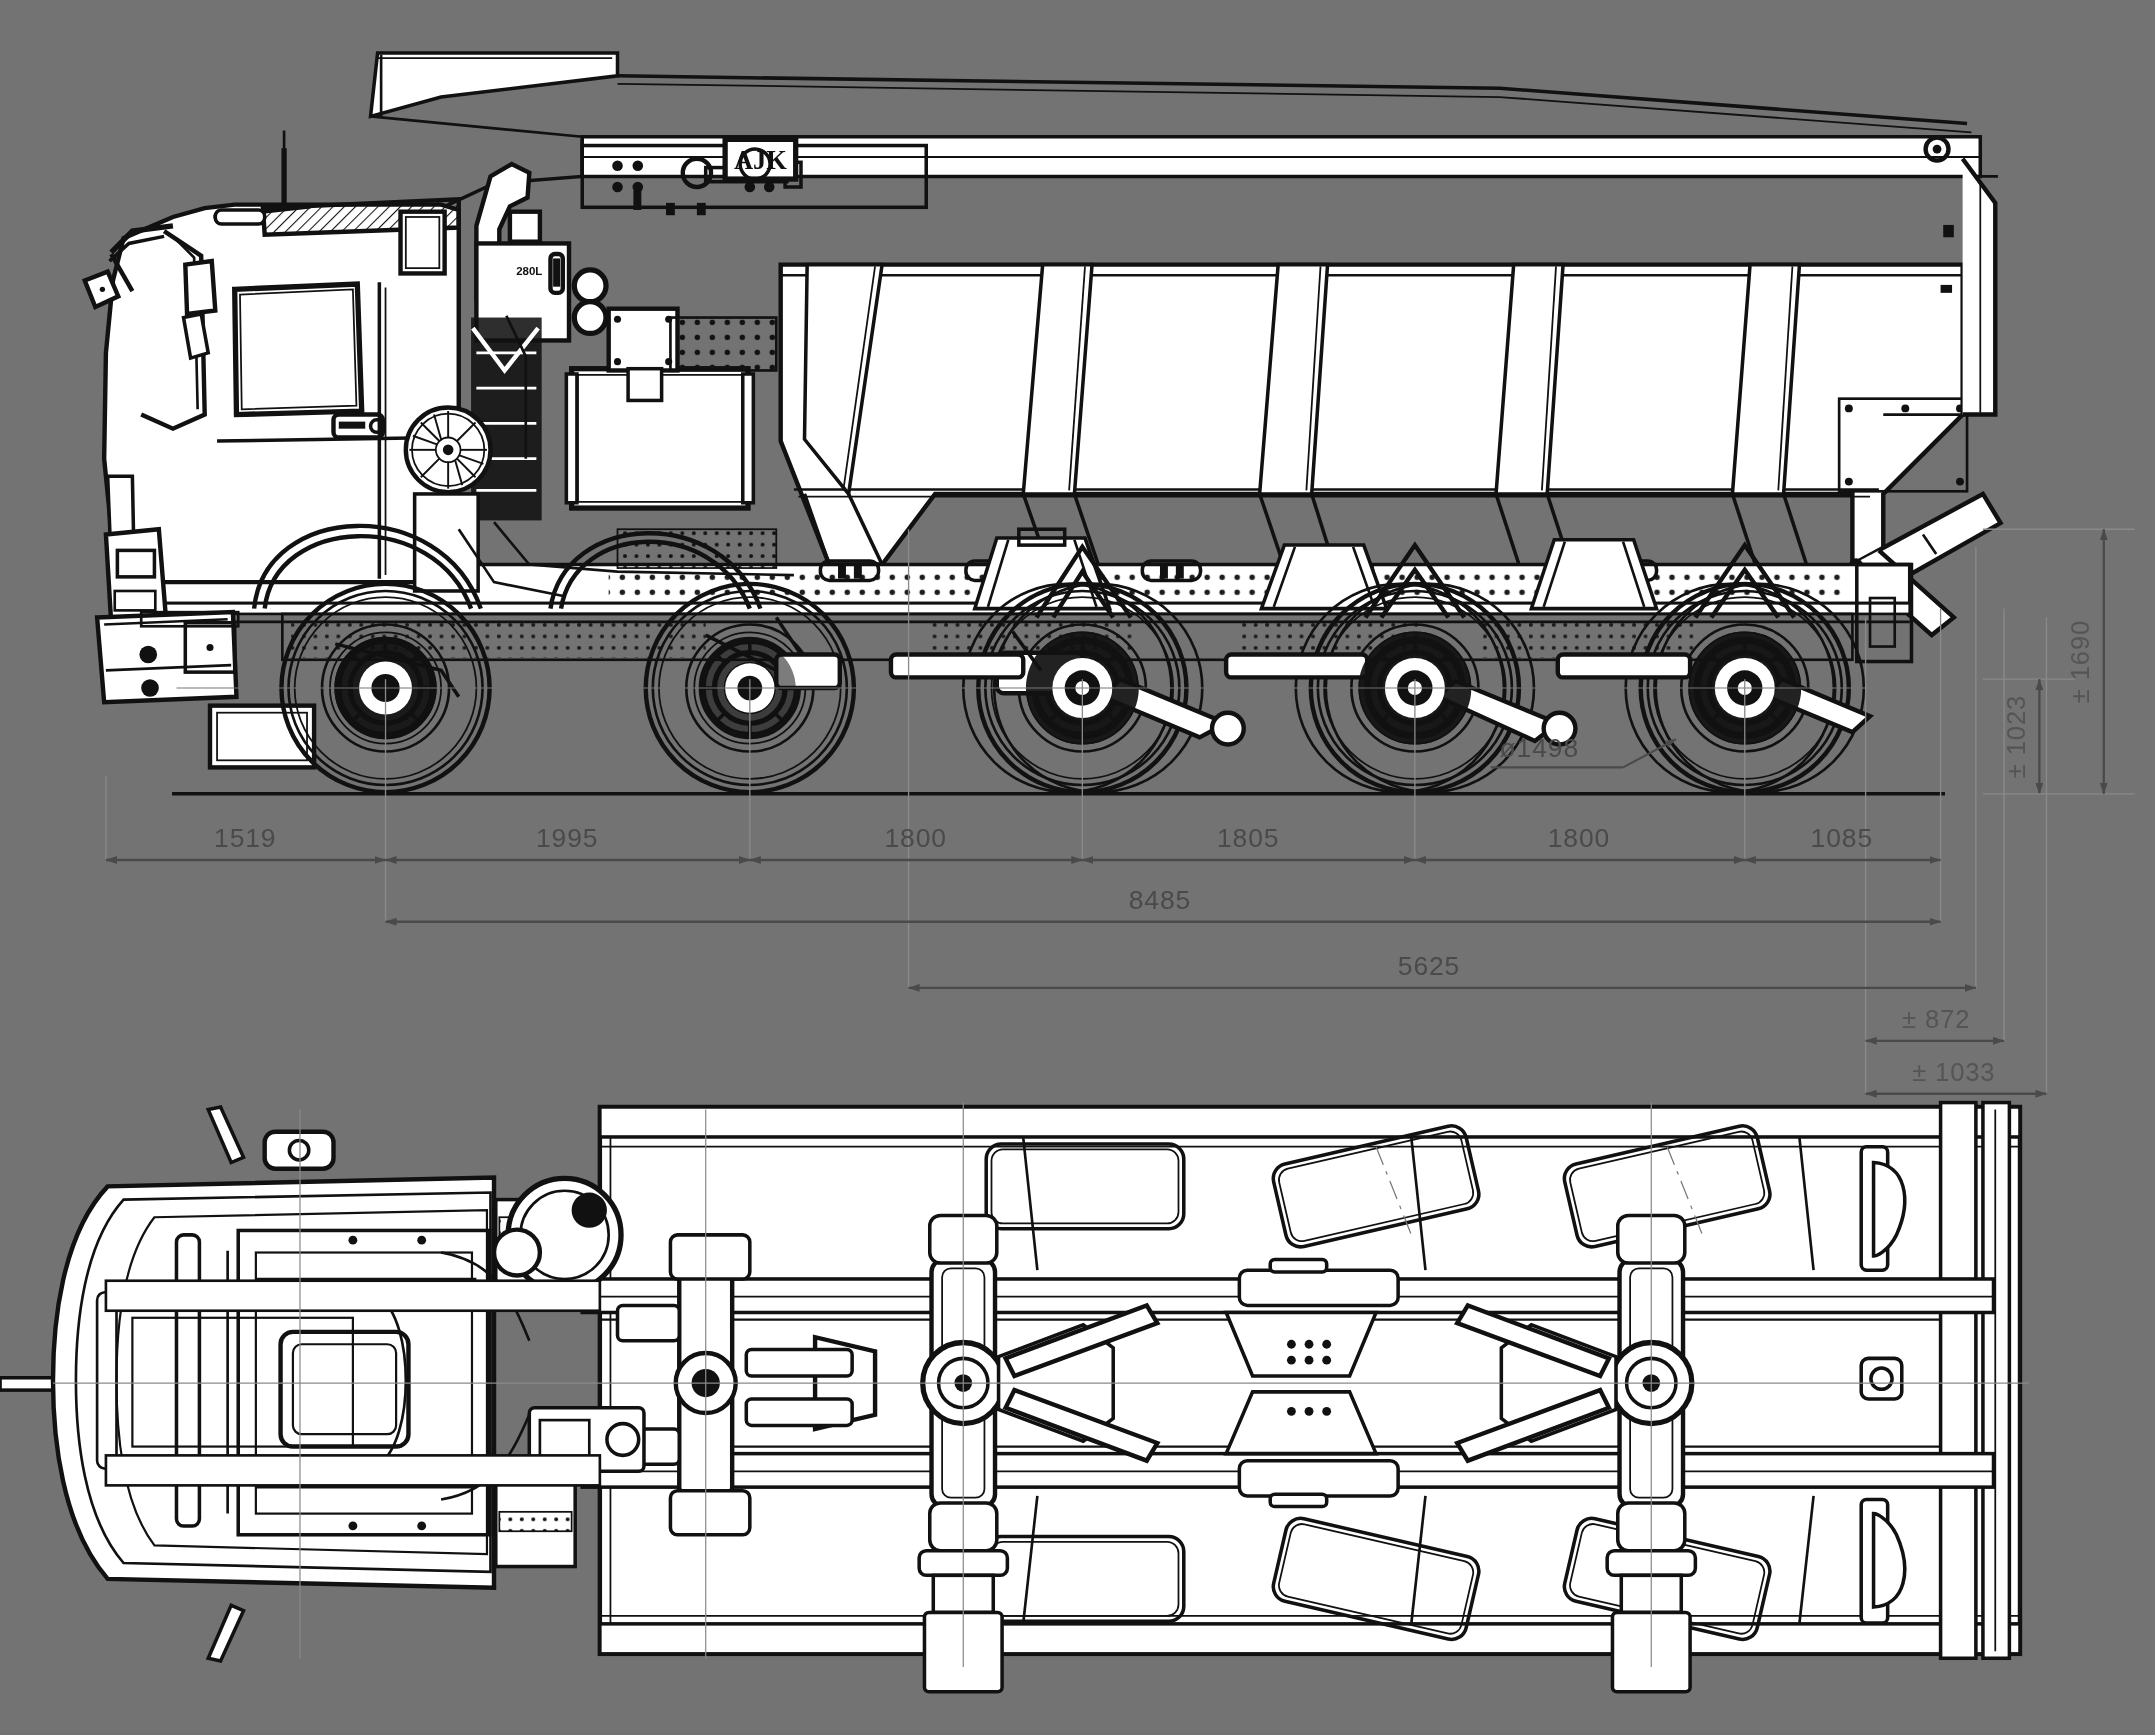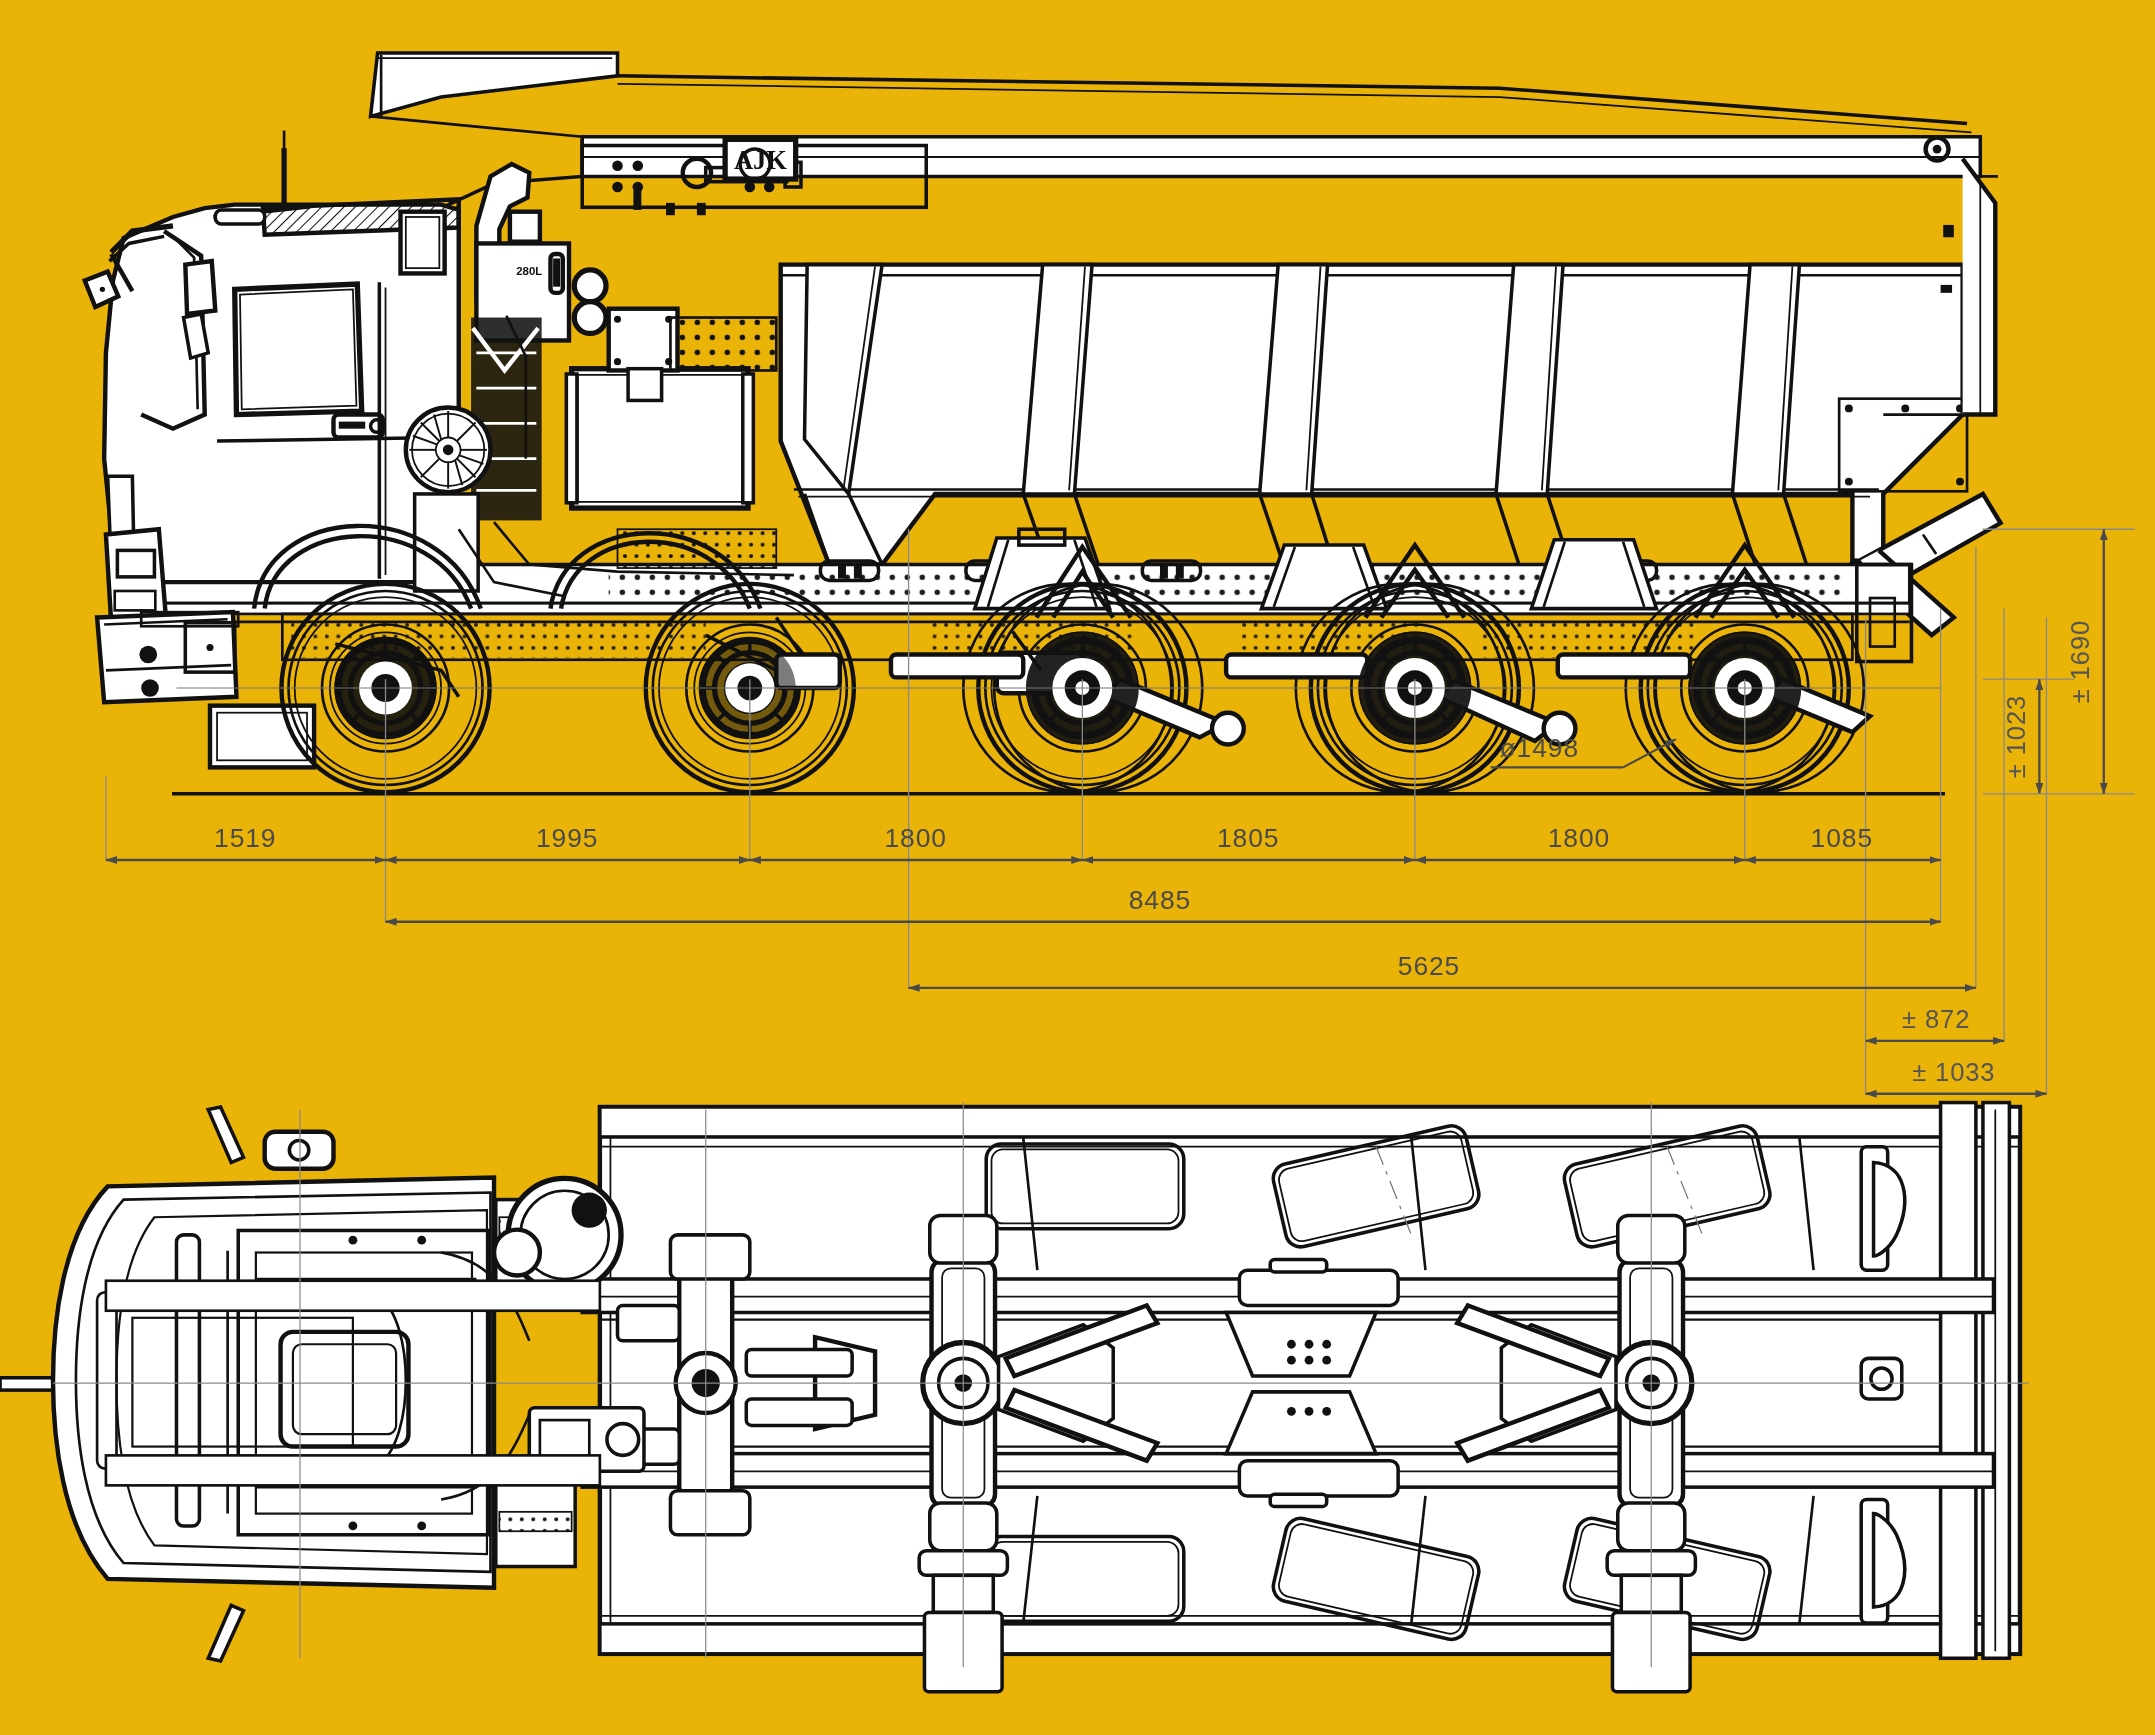--- a/index.html
+++ b/index.html
@@ -1,18 +1,18 @@
 <!DOCTYPE html>
 <html style="font-size:14px"><head>
 <meta charset="utf-8">
 <title>Tipper Truck General Arrangement Drawing</title>
 <style>
   html,body{margin:0;padding:0;background:#fff;}
   body{font-family:"Liberation Sans",sans-serif;}
-  #sheet{position:relative;width:2155px;height:1735px;background:#eab308;overflow:hidden;}
+  #sheet{position:relative;width:2155px;height:1735px;background:#737373;overflow:hidden;}
   #sheet svg{position:absolute;left:0;top:0;}
   .dimtxt{font-family:"Liberation Sans",sans-serif;font-size:30px;fill:#4a4a4a;letter-spacing:1px;}
   .dimtxt-s{font-family:"Liberation Sans",sans-serif;font-size:29px;fill:#555;letter-spacing:1px;}
   .logotxt{font-family:"Liberation Serif",serif;font-size:30px;font-weight:bold;fill:#111;}
   .tanktxt{font-family:"Liberation Sans",sans-serif;font-size:13px;font-weight:bold;fill:#111;}
 </style>
 </head>
 <body>
 
 <div id="sheet">

